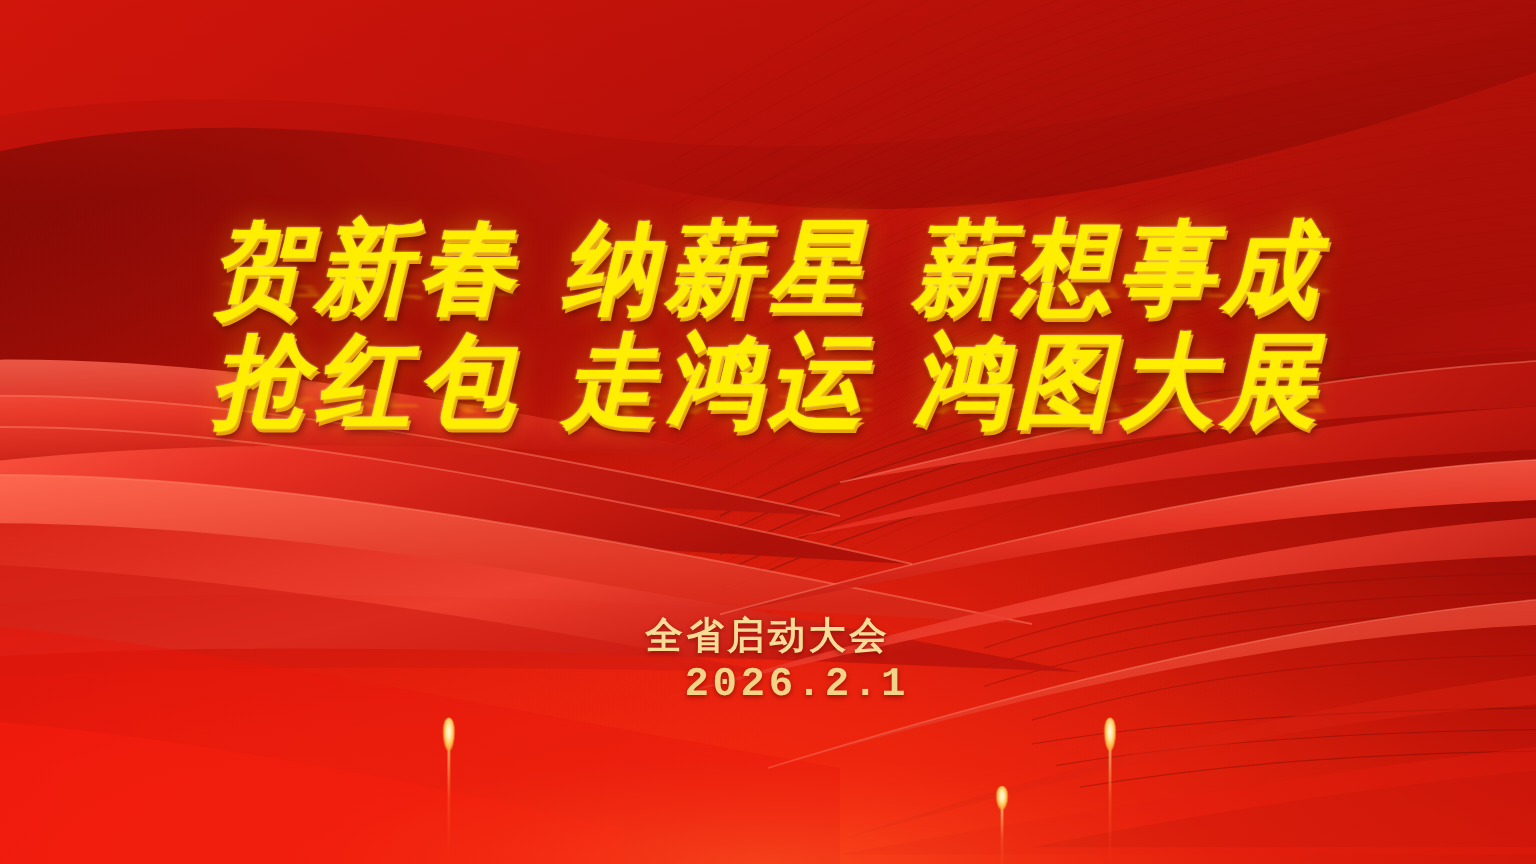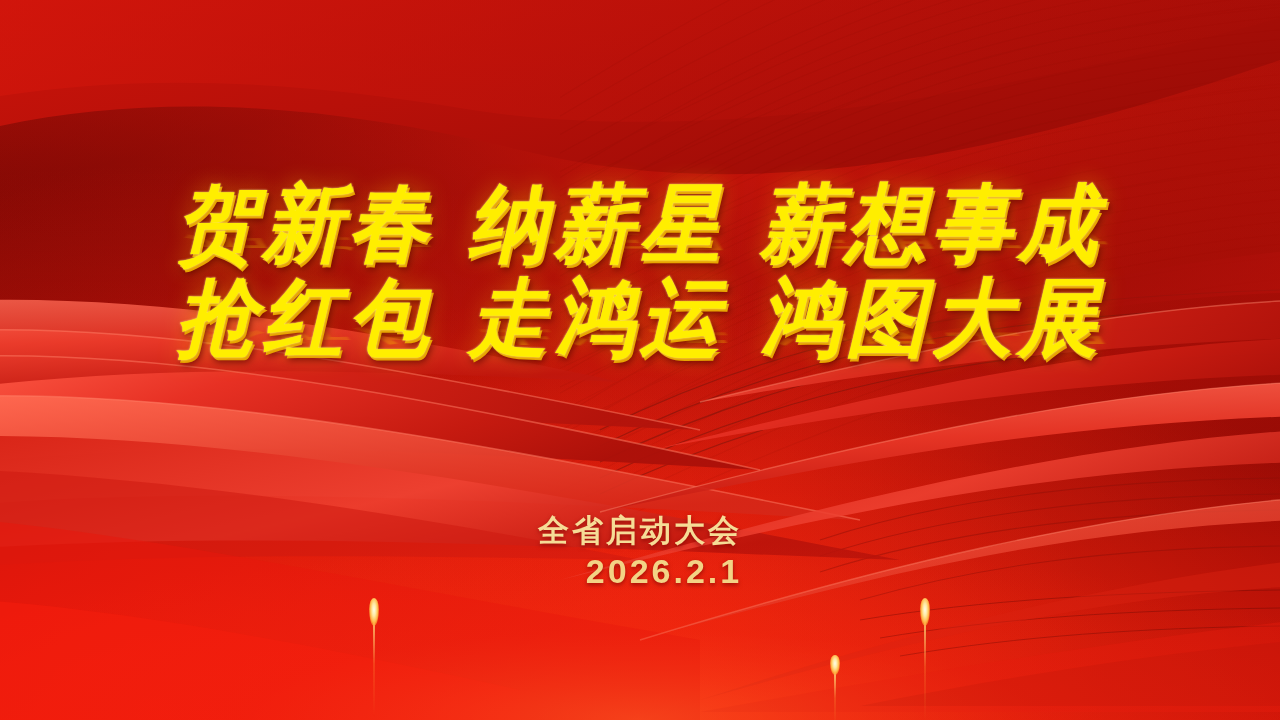--- a/index.html
+++ b/index.html
@@ -82,21 +82,21 @@
     font-family: "DejaVu Sans", "Liberation Sans", sans-serif;
     font-weight: 700;
     font-size: 31px;
     letter-spacing: 3px;
     color: #f6dc96;
     text-shadow: 0 2px 4px rgba(110,0,0,.6);
     line-height: 40px;
     margin-top: 44px;
   }
   #subtitle-date {
-    font-family: Liberation Sans, sans-serif;
+    font-family: Liberation Mono, monospace;
     font-weight: 700;
     font-size: 34px;
     letter-spacing: 3px;
     color: #f3d385;
     text-shadow: 0 2px 4px rgba(110,0,0,.6);
     line-height: 42px;
     padding-left: 48px;
   }
   
   #skyline {

